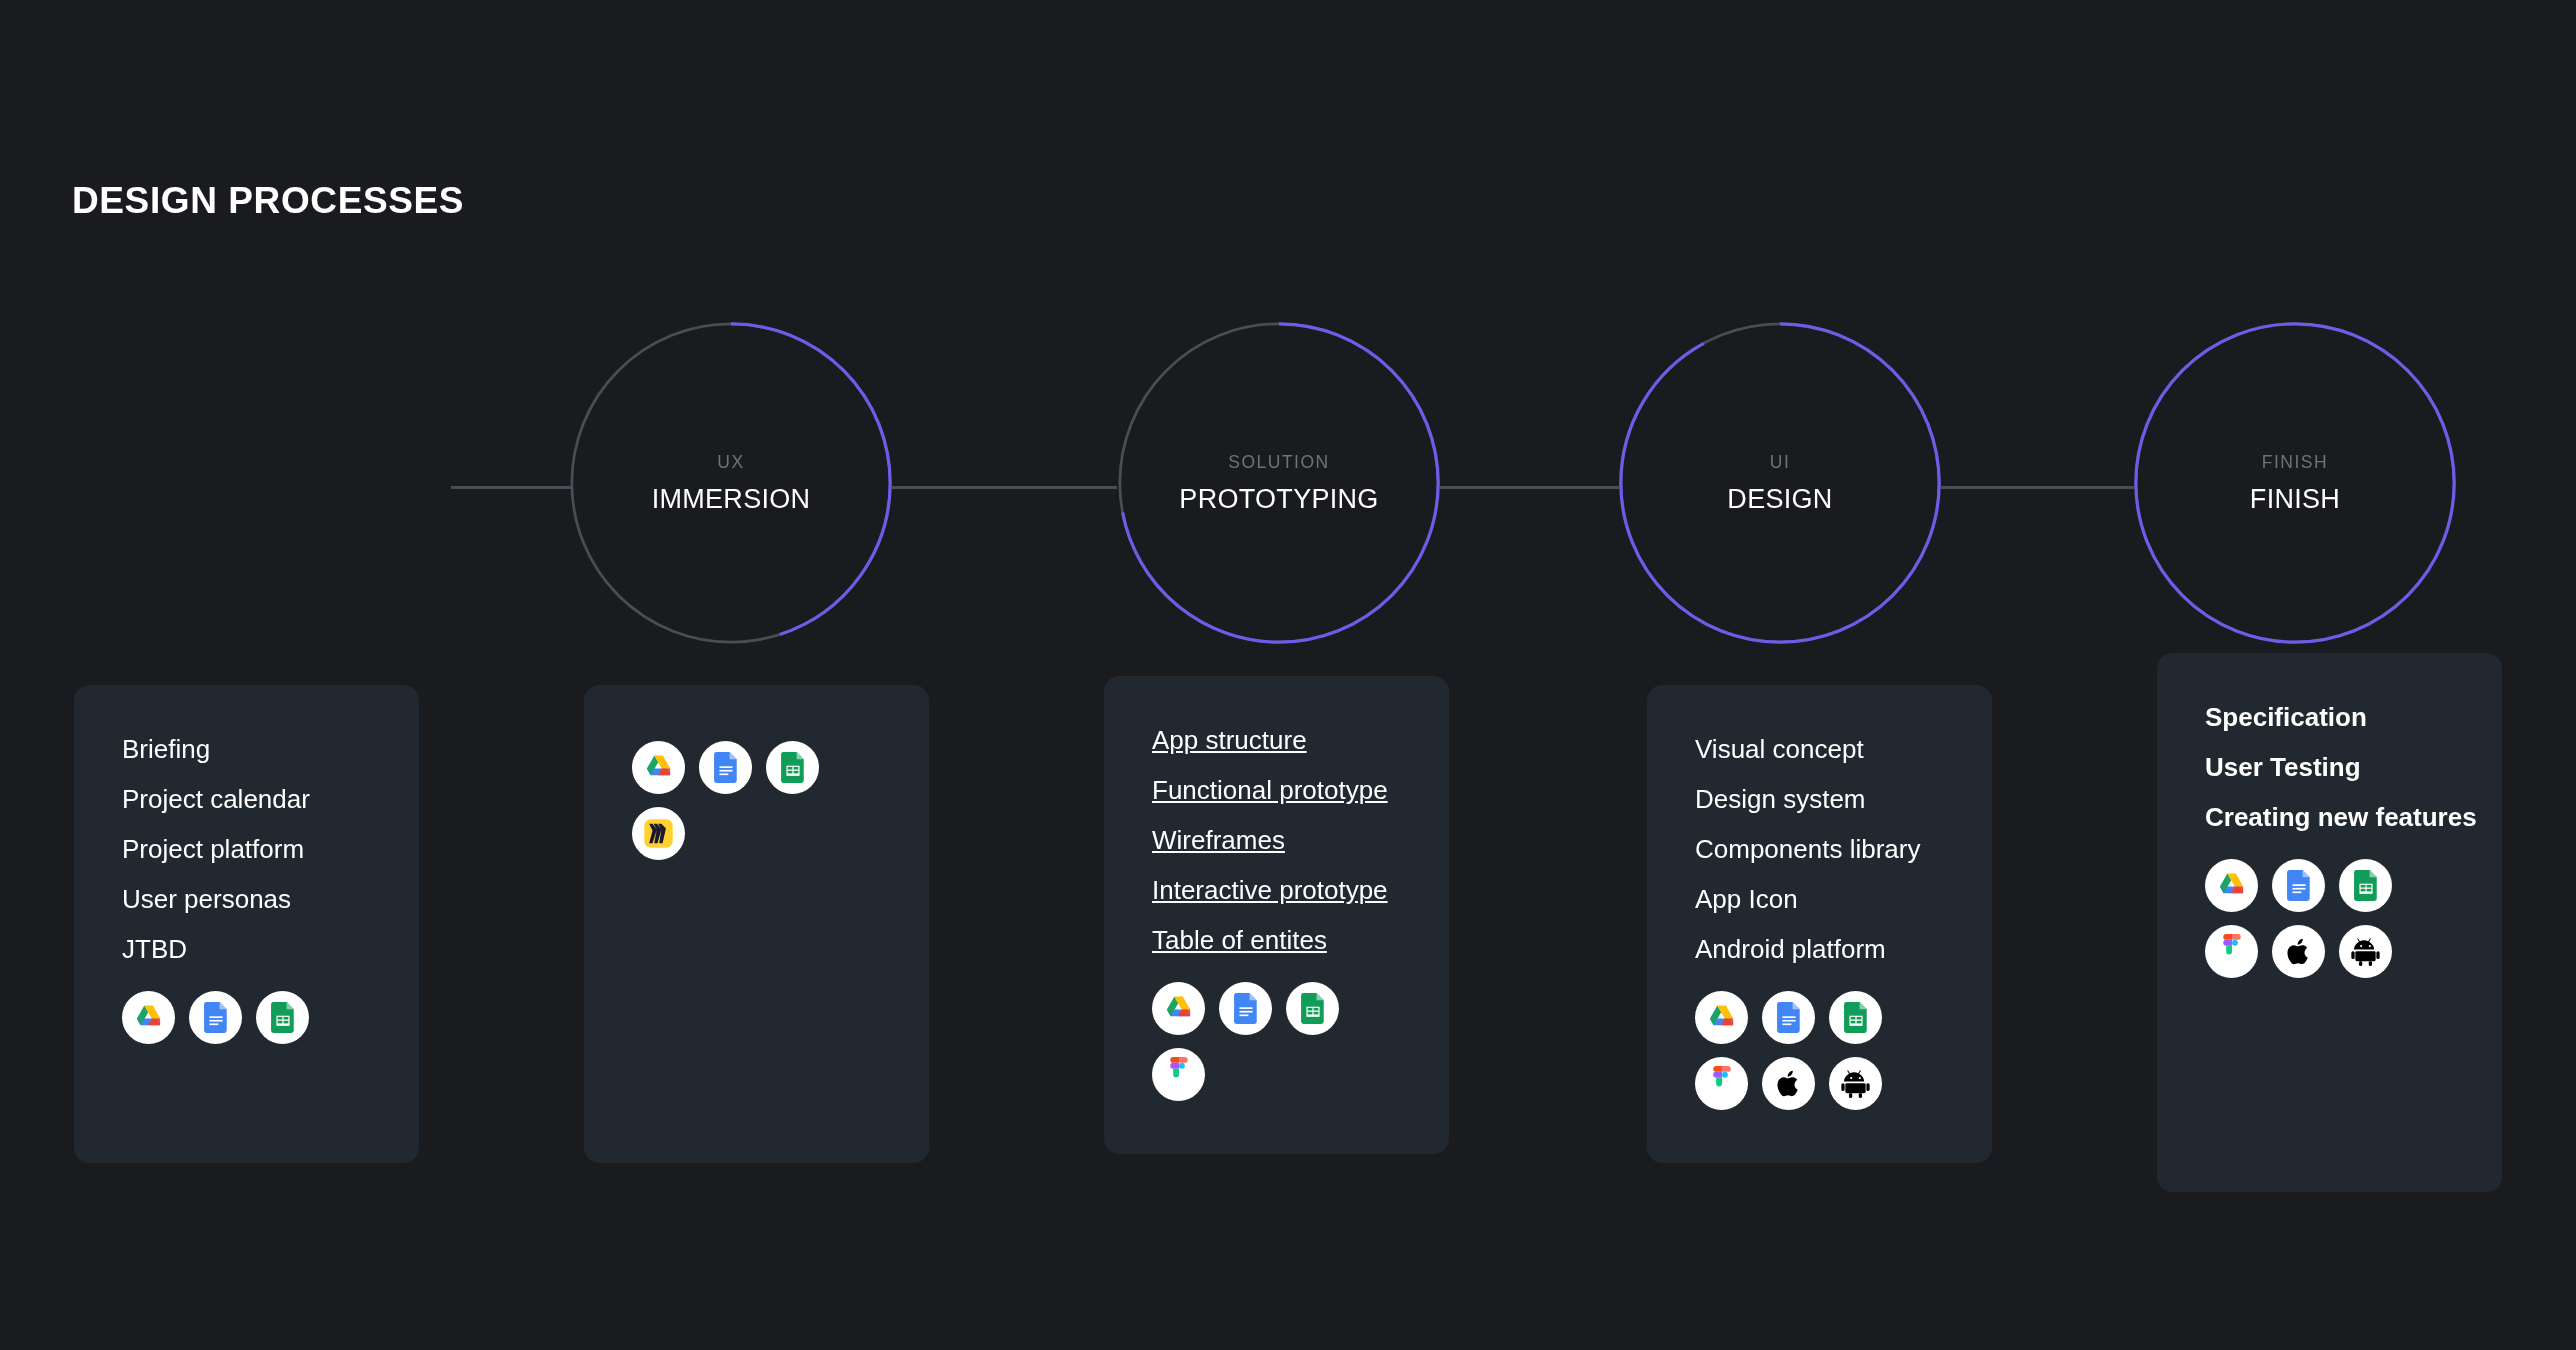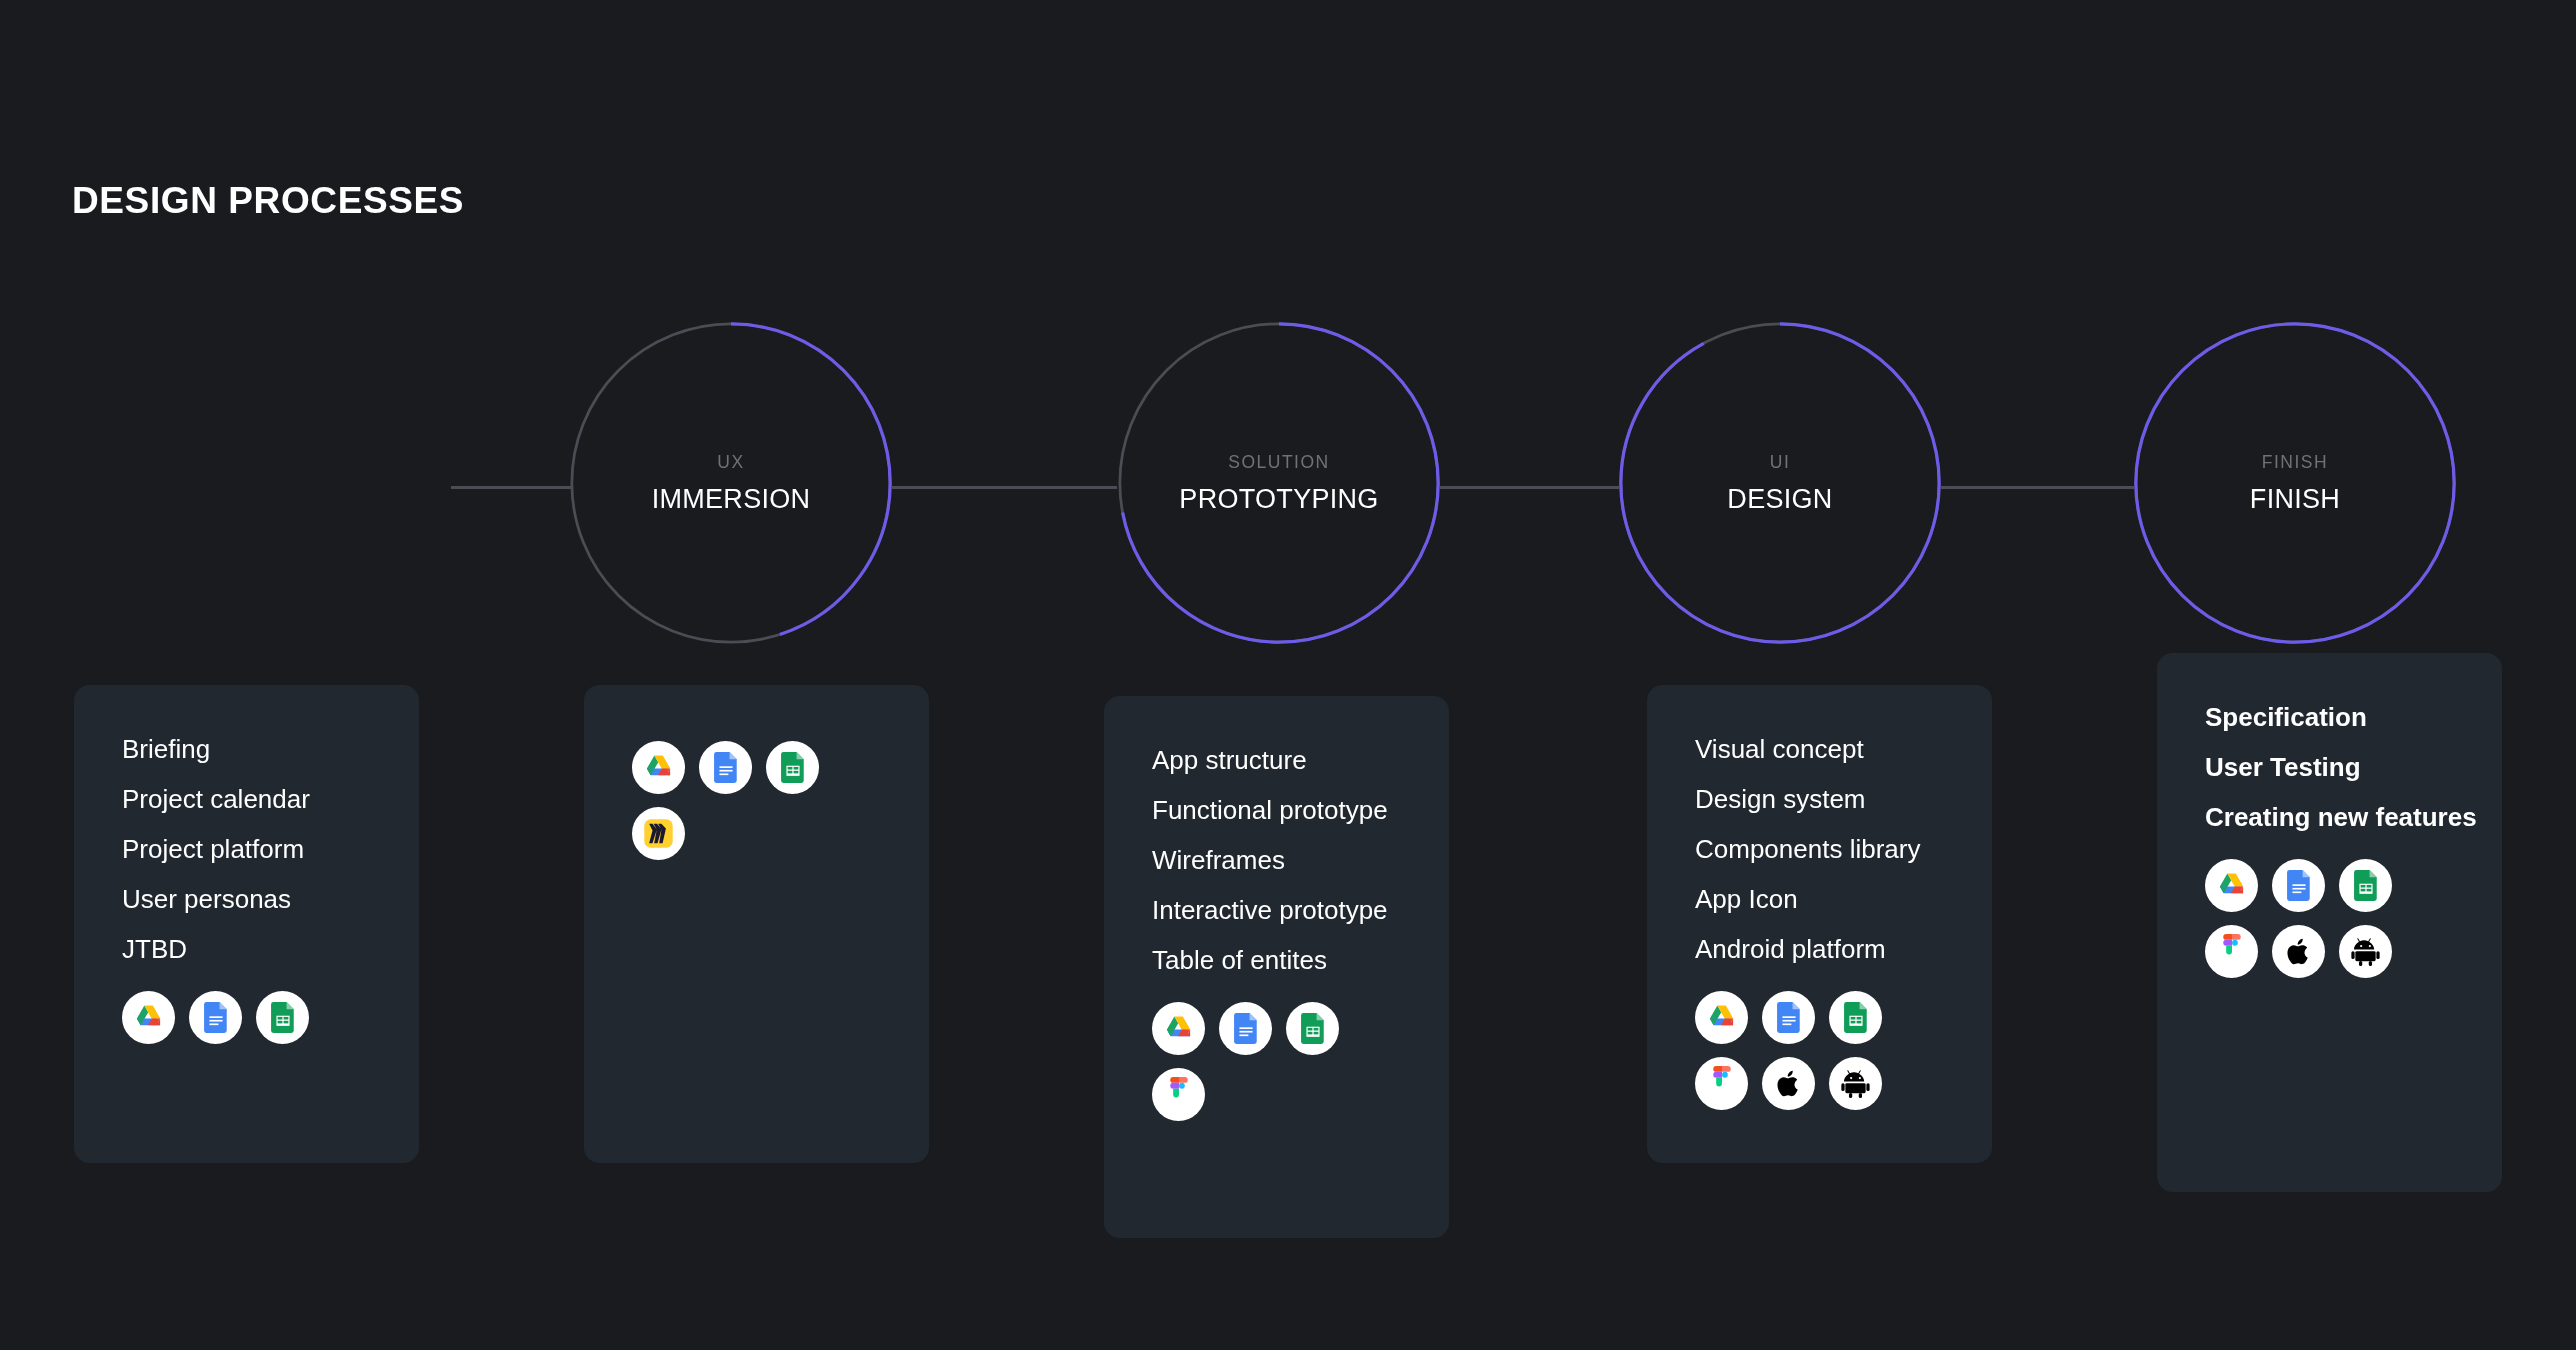--- a/index.html
+++ b/index.html
@@ -275,21 +275,21 @@
         <div class="icon-row">
           <span class="icon-badge">
             <svg width="31" height="31" viewBox="0 0 48 48">
       <rect x="2" y="2" width="44" height="44" rx="10" fill="#ffd02f"></rect>
       <path d="M28.5 9 h-5.2 l4.4 7.2 -6.1 -7.2 h-5.2 l4.8 8.6 -6.5 -8.6 h-5.2 l5.2 10.4 -5.2 19.6 h5.2 l6.5 -20.6 -3.9 20.6 h5.2 l6.1 -21.4 -3.5 21.4 h5.2 l5.2 -22.6 z" fill="#1a1a2e"></path>
     </svg>
           </span>
         </div>
       </div>
     </div>
-    <div class="card" style="left: 1104px; top: 696px; width: 345px; height: 542px;">
+    <div class="card" style="left: 1104px; top: 676px; width: 345px; height: 478px; text-decoration: underline;">
       <div class="card-list">
         <div class="card-item">App structure</div>
         <div class="card-item">Functional prototype</div>
         <div class="card-item">Wireframes</div>
         <div class="card-item">Interactive prototype</div>
         <div class="card-item">Table of entites</div>
       </div>
       <div class="icon-rows">
         <div class="icon-row">
           <span class="icon-badge">

